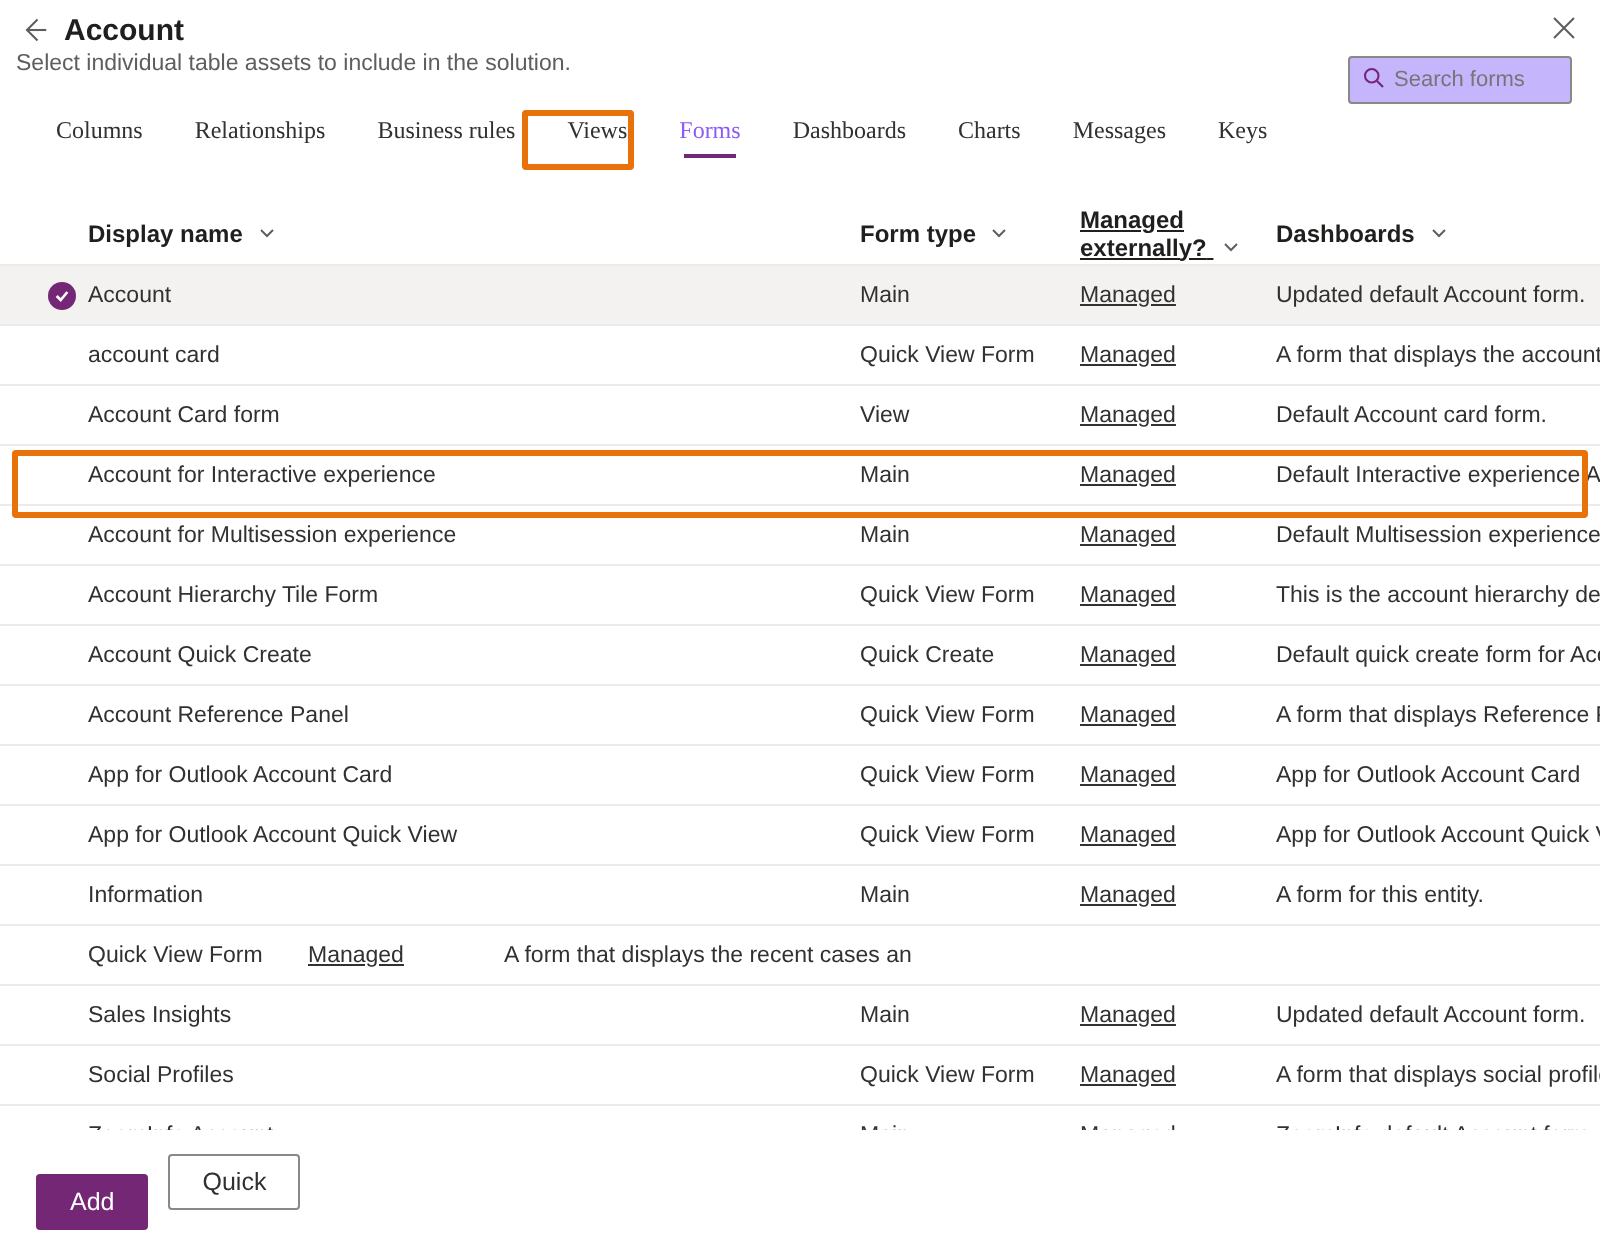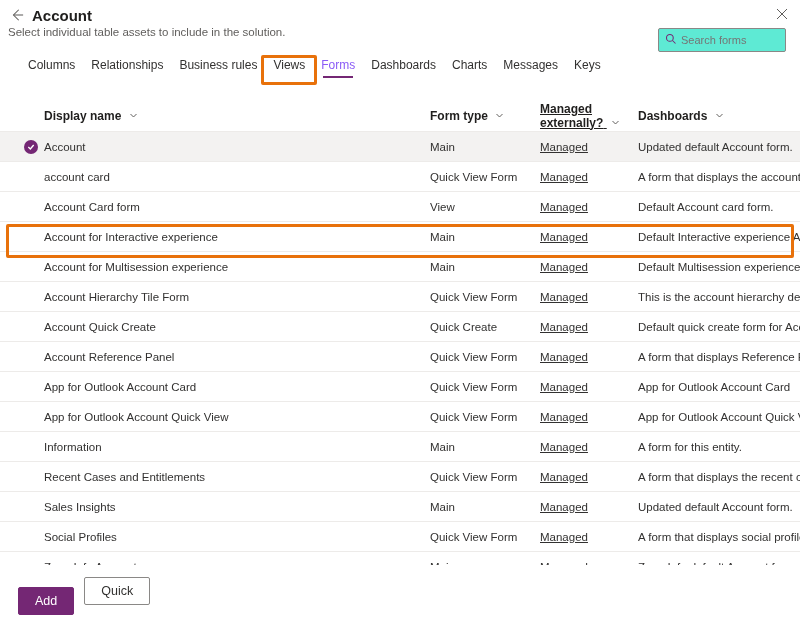--- a/index.html
+++ b/index.html
@@ -47,42 +47,43 @@
       position: absolute;
       right: 14px;
       top: 28px;
     }
     .search-box {
       display: flex;
       align-items: center;
       border: 1px solid #8a8886;
       border-radius: 2px;
       height: 24px;
-      width: 128px;
+      width: 112px;
       padding: 0 6px;
-      background: #5eead4;
+      background: #c4b5fd;
     }
     .search-box svg { color: #742774; flex-shrink:0; }
     .search-box input {
       border: none; outline: none;
       font-size: 11px;
       color: #605e5c;
       width: 100%;
       margin-left: 4px;
       background: transparent;
     }
     .tabs {
       display: flex;
-      gap: 16px;
+      gap: 26px;
       padding: 14px 8px 0 28px;
       font-size: 12px;
       color: #323130;
       border-bottom: 0;
       align-items: flex-end;
       position: relative;
+      font-family: Liberation Serif, serif;
     }
     .tab { 
       padding-bottom: 8px; 
       cursor: pointer;
       position: relative;
     }
     .tab.active {
       color: #8b5cf6;
       font-weight: 400;
     }
@@ -348,21 +349,20 @@
       </div>
       <div class="row">
         <span class="check-col"></span>
         <span class="col-name">Information</span>
         <span class="col-type">Main</span>
         <span class="col-managed">Managed</span>
         <span class="col-desc">A form for this entity.</span>
       </div>
       <div class="row">
         <span class="check-col"></span>
-        <span class="col-name">Recent Cases and Entitlements</span>
         <span class="col-type">Quick View Form</span>
         <span class="col-managed">Managed</span>
         <span class="col-desc">A form that displays the recent cases an</span>
       </div>
       <div class="row">
         <span class="check-col"></span>
         <span class="col-name">Sales Insights</span>
         <span class="col-type">Main</span>
         <span class="col-managed">Managed</span>
         <span class="col-desc">Updated default Account form.</span>

